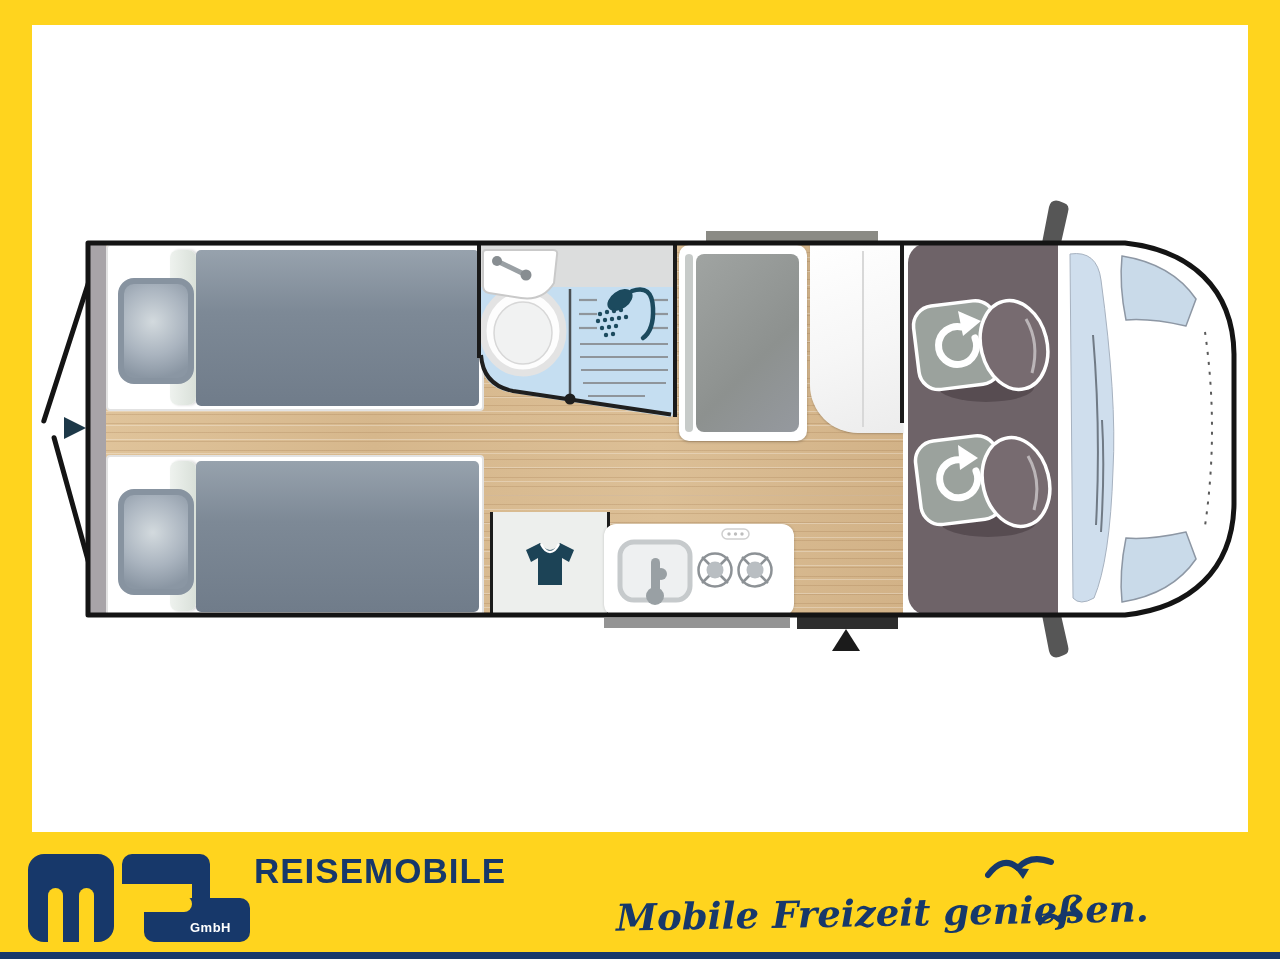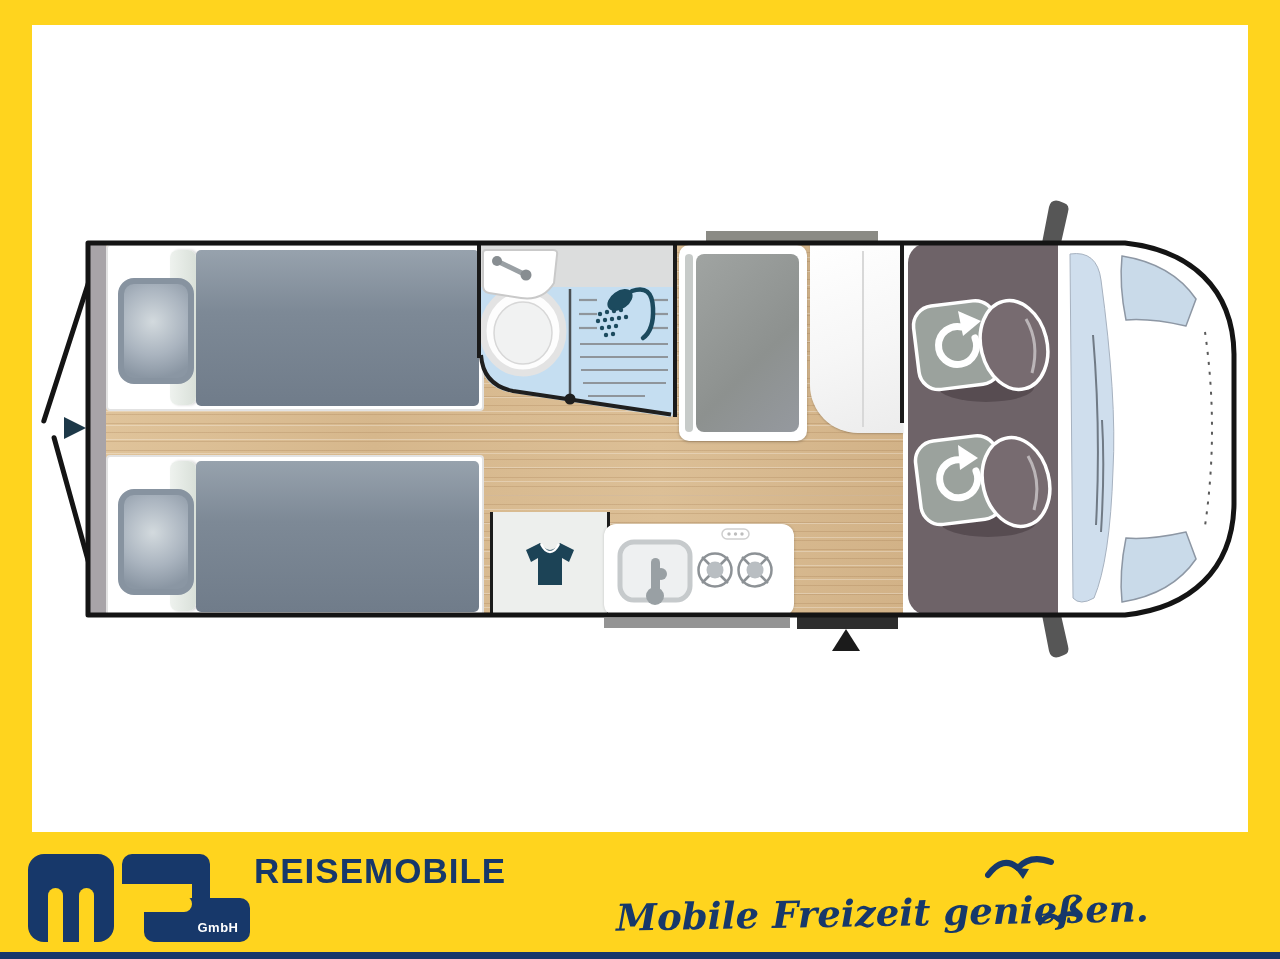--- a/index.html
+++ b/index.html
@@ -64,21 +64,21 @@
 
   
   .logo-m{left:28px;top:854px;width:86px;height:88px;background:#17386A;border-radius:16px;}
   .logo-m .slot{position:absolute;top:34px;width:15px;height:54px;background:#FFD41E;border-radius:8px 8px 0 0;}
   .logo-m .slot.s1{left:20px;} .logo-m .slot.s2{left:51px;}
   .logo-s{left:122px;top:854px;width:128px;height:88px;}
   .logo-s .bar1{position:absolute;left:0;top:0;width:88px;height:30px;background:#17386A;border-radius:10px 10px 10px 0;}
   .logo-s .block{position:absolute;left:22px;top:44px;width:106px;height:44px;background:#17386A;border-radius:10px;}
   .logo-s .notch{position:absolute;left:20px;top:42px;width:50px;height:16px;background:#FFD41E;border-radius:0 9px 9px 0;}
   .logo-s .conn{position:absolute;left:70px;top:20px;width:18px;height:32px;background:#17386A;}
-  .logo-s .suffix{position:absolute;left:68px;top:66px;width:56px;text-align:center;
+  .logo-s .suffix{position:absolute;left:68px;top:66px;width:56px;text-align:left;
     color:#fff;font-size:13px;font-weight:bold;letter-spacing:0.5px;}
   .company{left:214px;top:851px;color:#17386A;font-size:35px;font-weight:bold;letter-spacing:1px;margin-left:40px;}
   .tagline{left:616px;top:891px;color:#17386A;font-family:"DejaVu Serif",serif;font-style:italic;
     font-weight:bold;font-size:37px;transform:rotate(-1deg);white-space:nowrap;}
   .bird1{left:985px;top:851px;} .bird2{left:1038px;top:908px;}
 </style>
 </head>
 <body>
 
 <div class="abs white-panel"></div>

